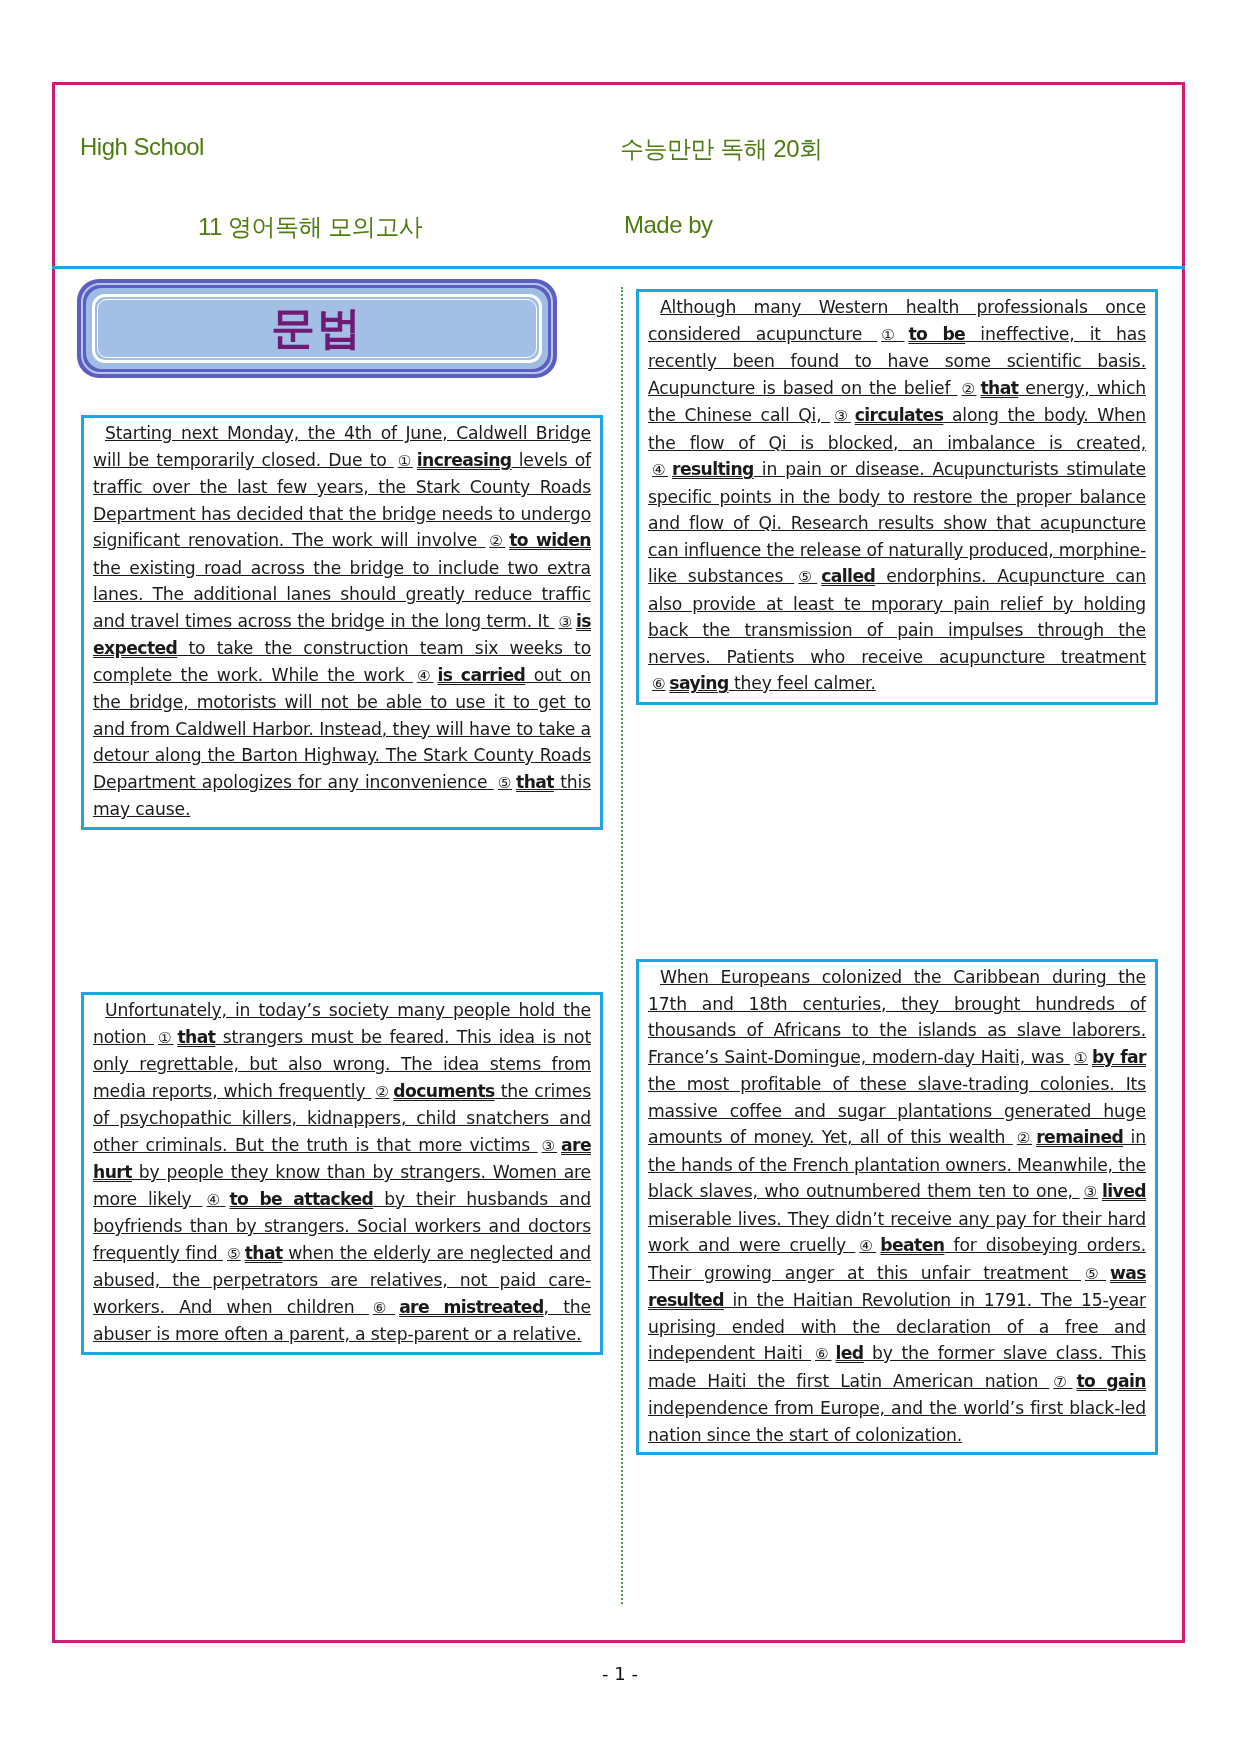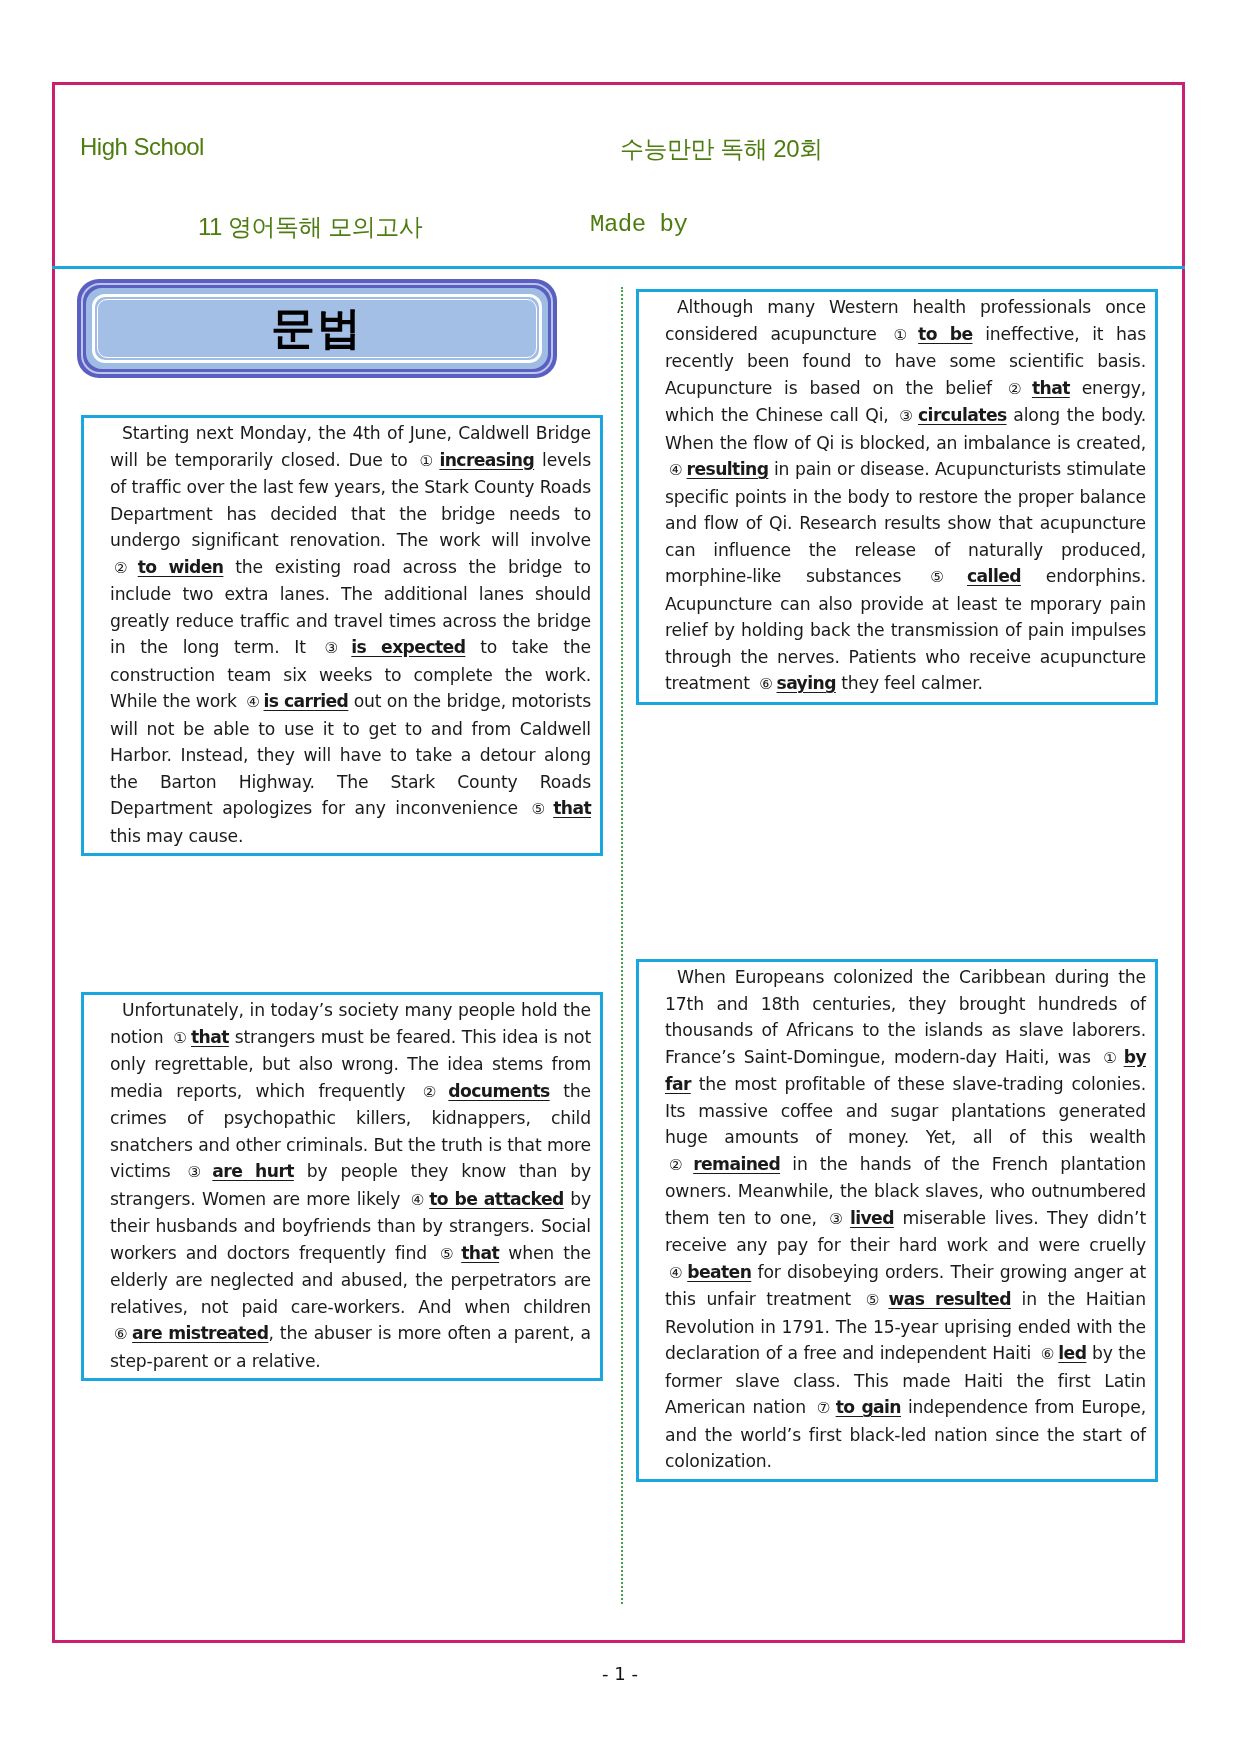--- a/index.html
+++ b/index.html
@@ -4,41 +4,41 @@
   <style>
     html, body { margin: 0; padding: 0; background: #ffffff; }
     body { width: 1240px; height: 1753px; position: relative; font-family: "DejaVu Sans", sans-serif; color: #111; overflow: hidden; }
 
     .page-frame { position: absolute; left: 52px; top: 82px; width: 1133px; height: 1561px; border: 3px solid #cc1f72; box-sizing: border-box; }
 
     .hdr-text { position: absolute; font-family: "Liberation Sans", sans-serif; font-size: 24px; letter-spacing: -0.5px; color: #4d7c0f; white-space: nowrap; }
     .hdr-text.school { left: 80px; top: 133px; }
     .hdr-text.series { left: 620px; top: 133px; }
     .hdr-text.exam { left: 198px; top: 211px; }
-    .hdr-text.madeby { left: 590px; top: 211px; font-family: Liberation Mono, monospace; }
+    .hdr-text.madeby { left: 624px; top: 211px; }
 
     .header-rule { position: absolute; left: 52px; top: 266px; width: 1133px; height: 3px; background: #1aa6de; }
 
     .col-divider { position: absolute; left: 621px; top: 287px; height: 1317px; border-left: 2px dotted #3fa845; }
 
     
     .banner { position: absolute; left: 77px; top: 279px; width: 480px; height: 99px; box-sizing: border-box; border-radius: 22px; background: #5b5fbf; padding: 4px; }
     .banner .b1 { width: 100%; height: 100%; box-sizing: border-box; border-radius: 19px; border: 2px solid #b9c6ee; background: #5b5fbf; padding: 3px; }
     .banner .b2 { width: 100%; height: 100%; box-sizing: border-box; border-radius: 16px; background: #9fbde4; padding: 6px; }
     .banner .b3 { width: 100%; height: 100%; box-sizing: border-box; border-radius: 13px; border: 3px solid #ffffff; background: #9fbde4; padding: 2px; }
     .banner .b4 { width: 100%; height: 100%; box-sizing: border-box; border-radius: 10px; border: 1px solid #ffffff; background: #a3bfe6; display: flex; align-items: center; justify-content: center; }
-    .banner .title { font-family: "DejaVu Sans", sans-serif; font-weight: bold; font-size: 44px; color: #000000; letter-spacing: 2px; }
+    .banner .title { font-family: "DejaVu Sans", sans-serif; font-weight: bold; font-size: 44px; color: #701a75; letter-spacing: 2px; }
 
     
     .question { position: absolute; width: 522px; }
     .q-head { font-family: "DejaVu Sans", sans-serif; font-size: 15.5px; letter-spacing: -0.3px; white-space: nowrap; height: 26px; line-height: 26px; }
     .q-num { font-family: "DejaVu Serif", serif; font-weight: bold; font-style: italic; font-size: 20px; margin-right: 2px; }
     .q-num::after { content: "•"; font-size: 12px; font-style: normal; margin-left: 1px; vertical-align: 2px; }
     .q-foot { font-size: 10px; vertical-align: 6px; }
-    .passage { margin-top: 3px; border: 3px solid #1aa6de; padding: 2px 9px 4px 26px; font-family: "DejaVu Sans", sans-serif; font-size: 17.2px; line-height: 26.5px; text-align: justify; text-align-last: left; color: #1a1a1a; letter-spacing: -0.15px; }
+    .passage { margin-top: 3px; border: 3px solid #1aa6de; padding: 2px 9px 4px 9px; font-family: "DejaVu Sans", sans-serif; font-size: 17.2px; line-height: 26.5px; text-align: justify; text-align-last: left; color: #1a1a1a; letter-spacing: -0.15px; text-decoration: underline; }
     .passage .indent { display: inline-block; width: 12px; }
     .mk { font-size: 15px; margin: 0 4px; }
     .ul { font-weight: bold; text-decoration: underline; text-underline-offset: 3px; letter-spacing: -0.6px; }
 
     #q1 { left: 81px; top: 412px; }
     #q2 { left: 81px; top: 989px; }
     #q3 { left: 636px; top: 286px; }
     #q4 { left: 636px; top: 956px; }
 
     .page-number { position: absolute; left: 0; width: 1240px; top: 1663px; text-align: center; font-family: "DejaVu Sans", sans-serif; font-size: 18px; }

